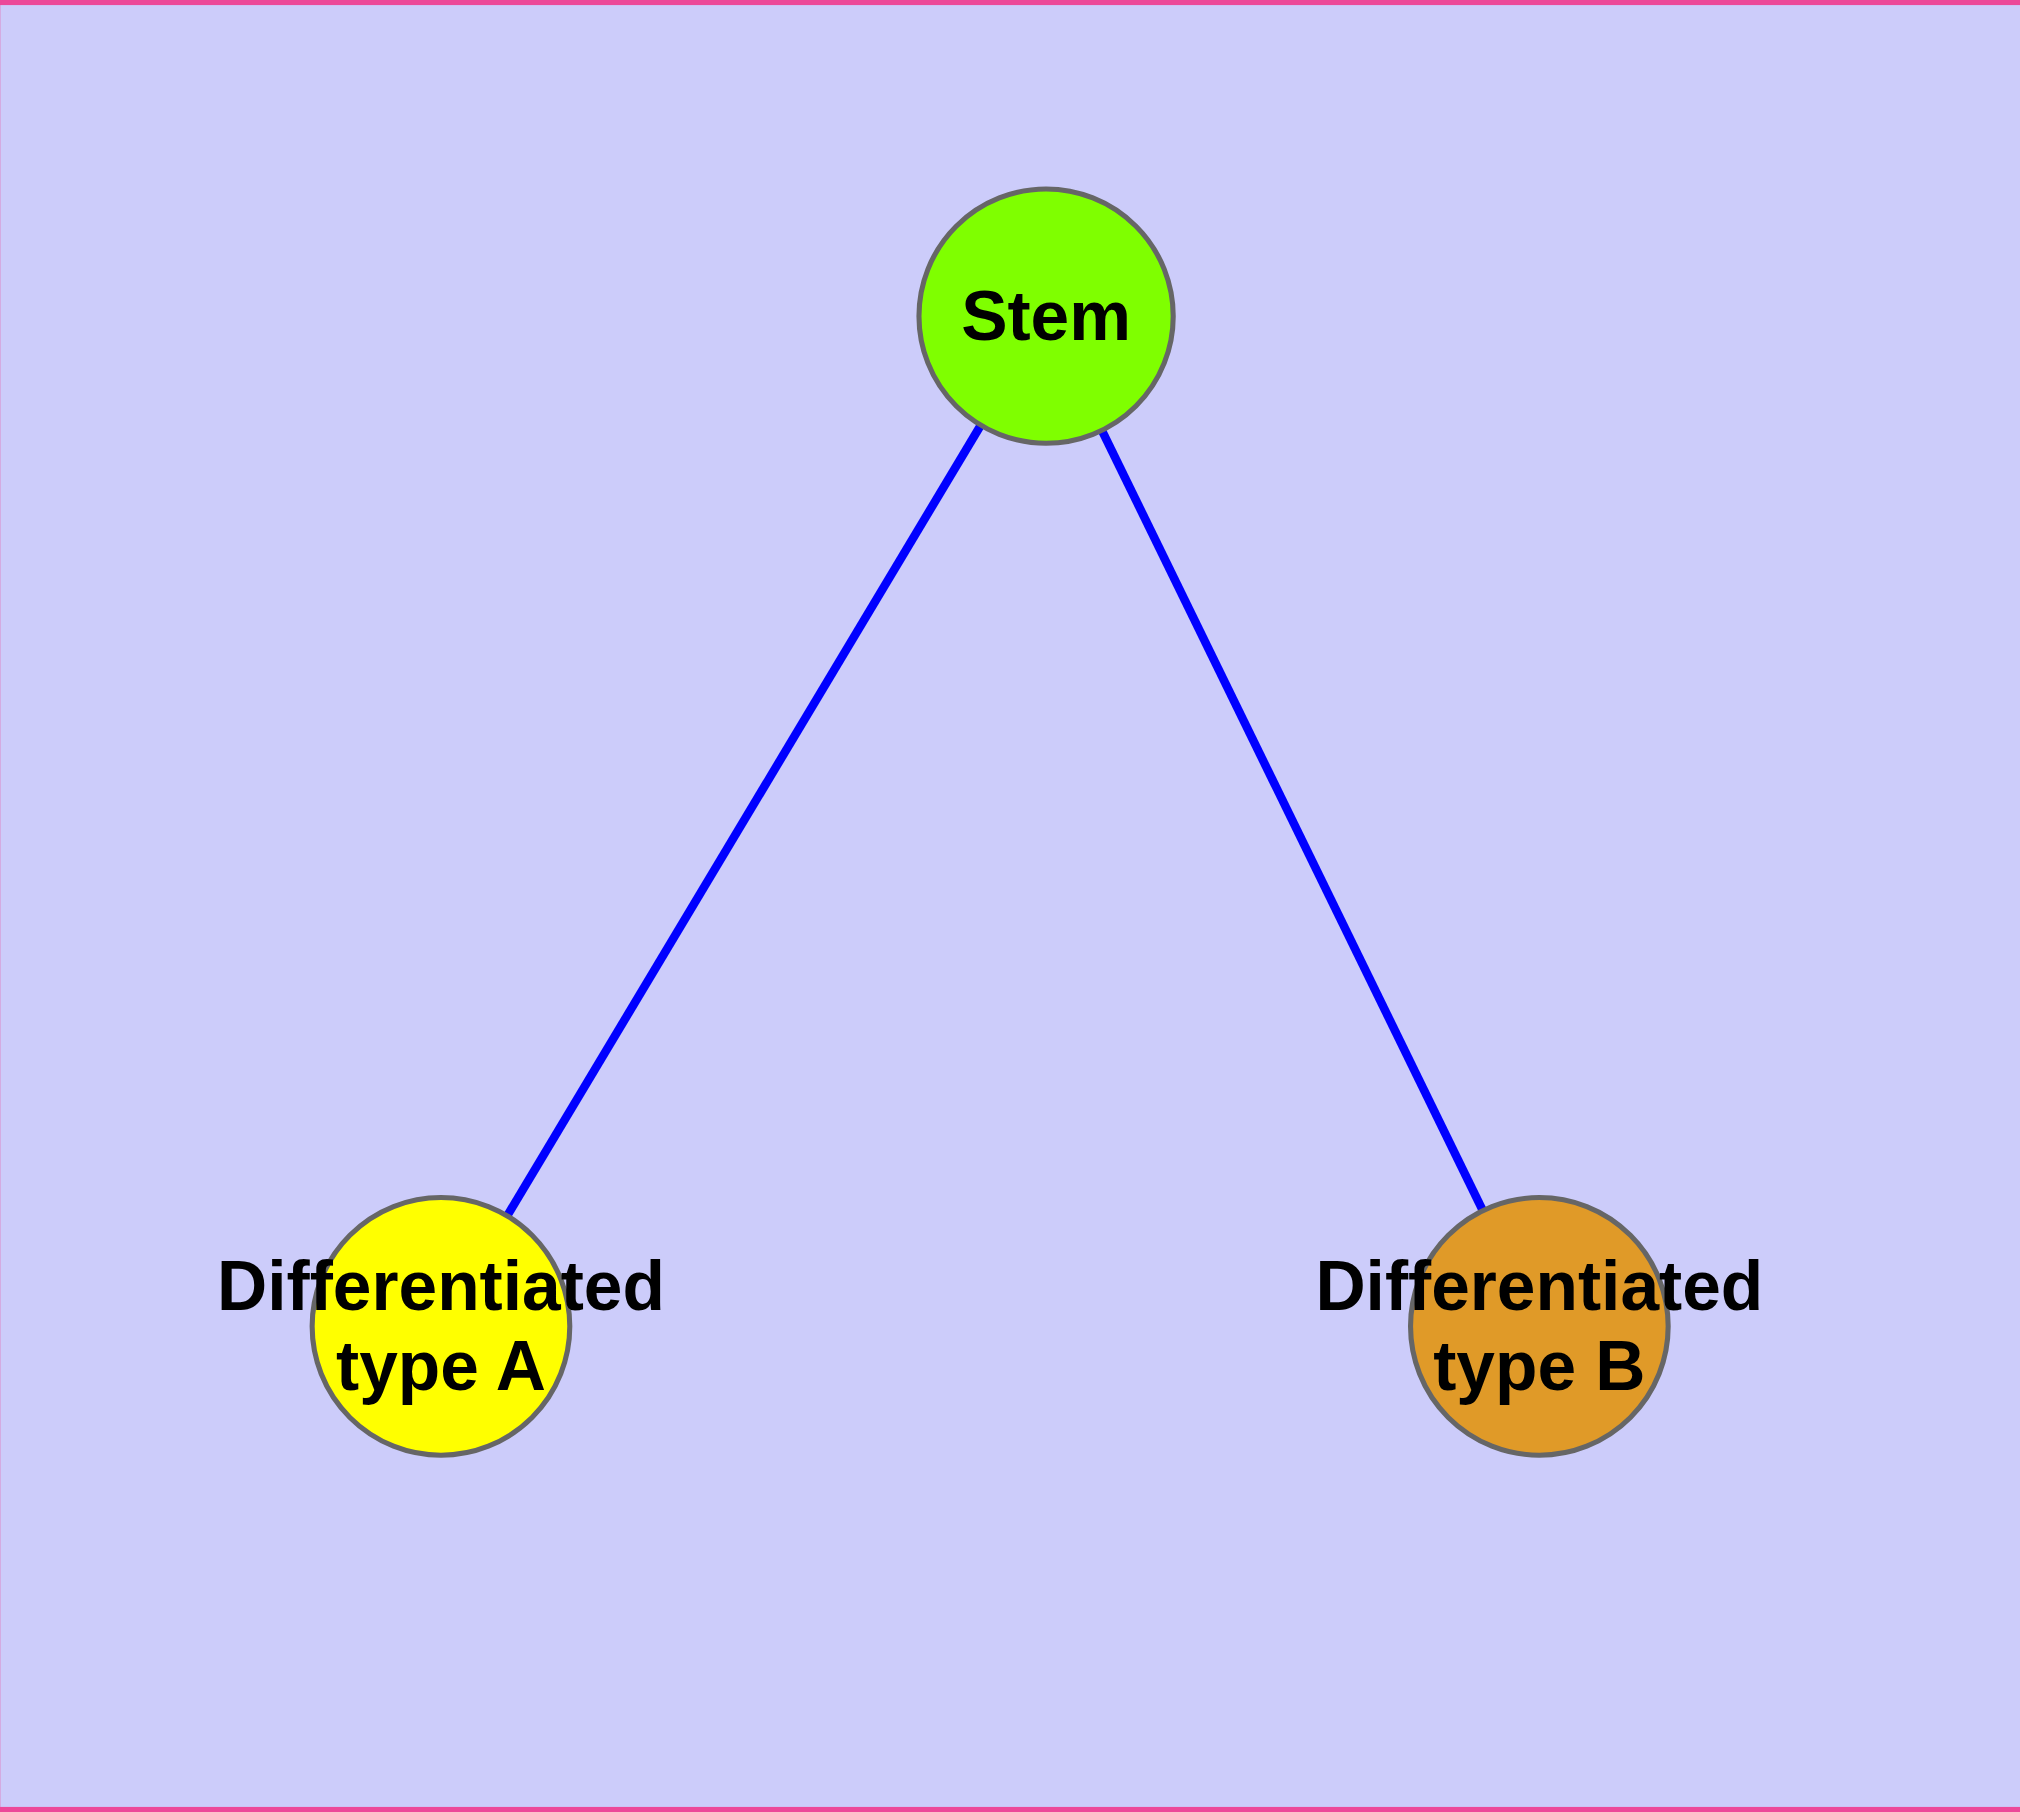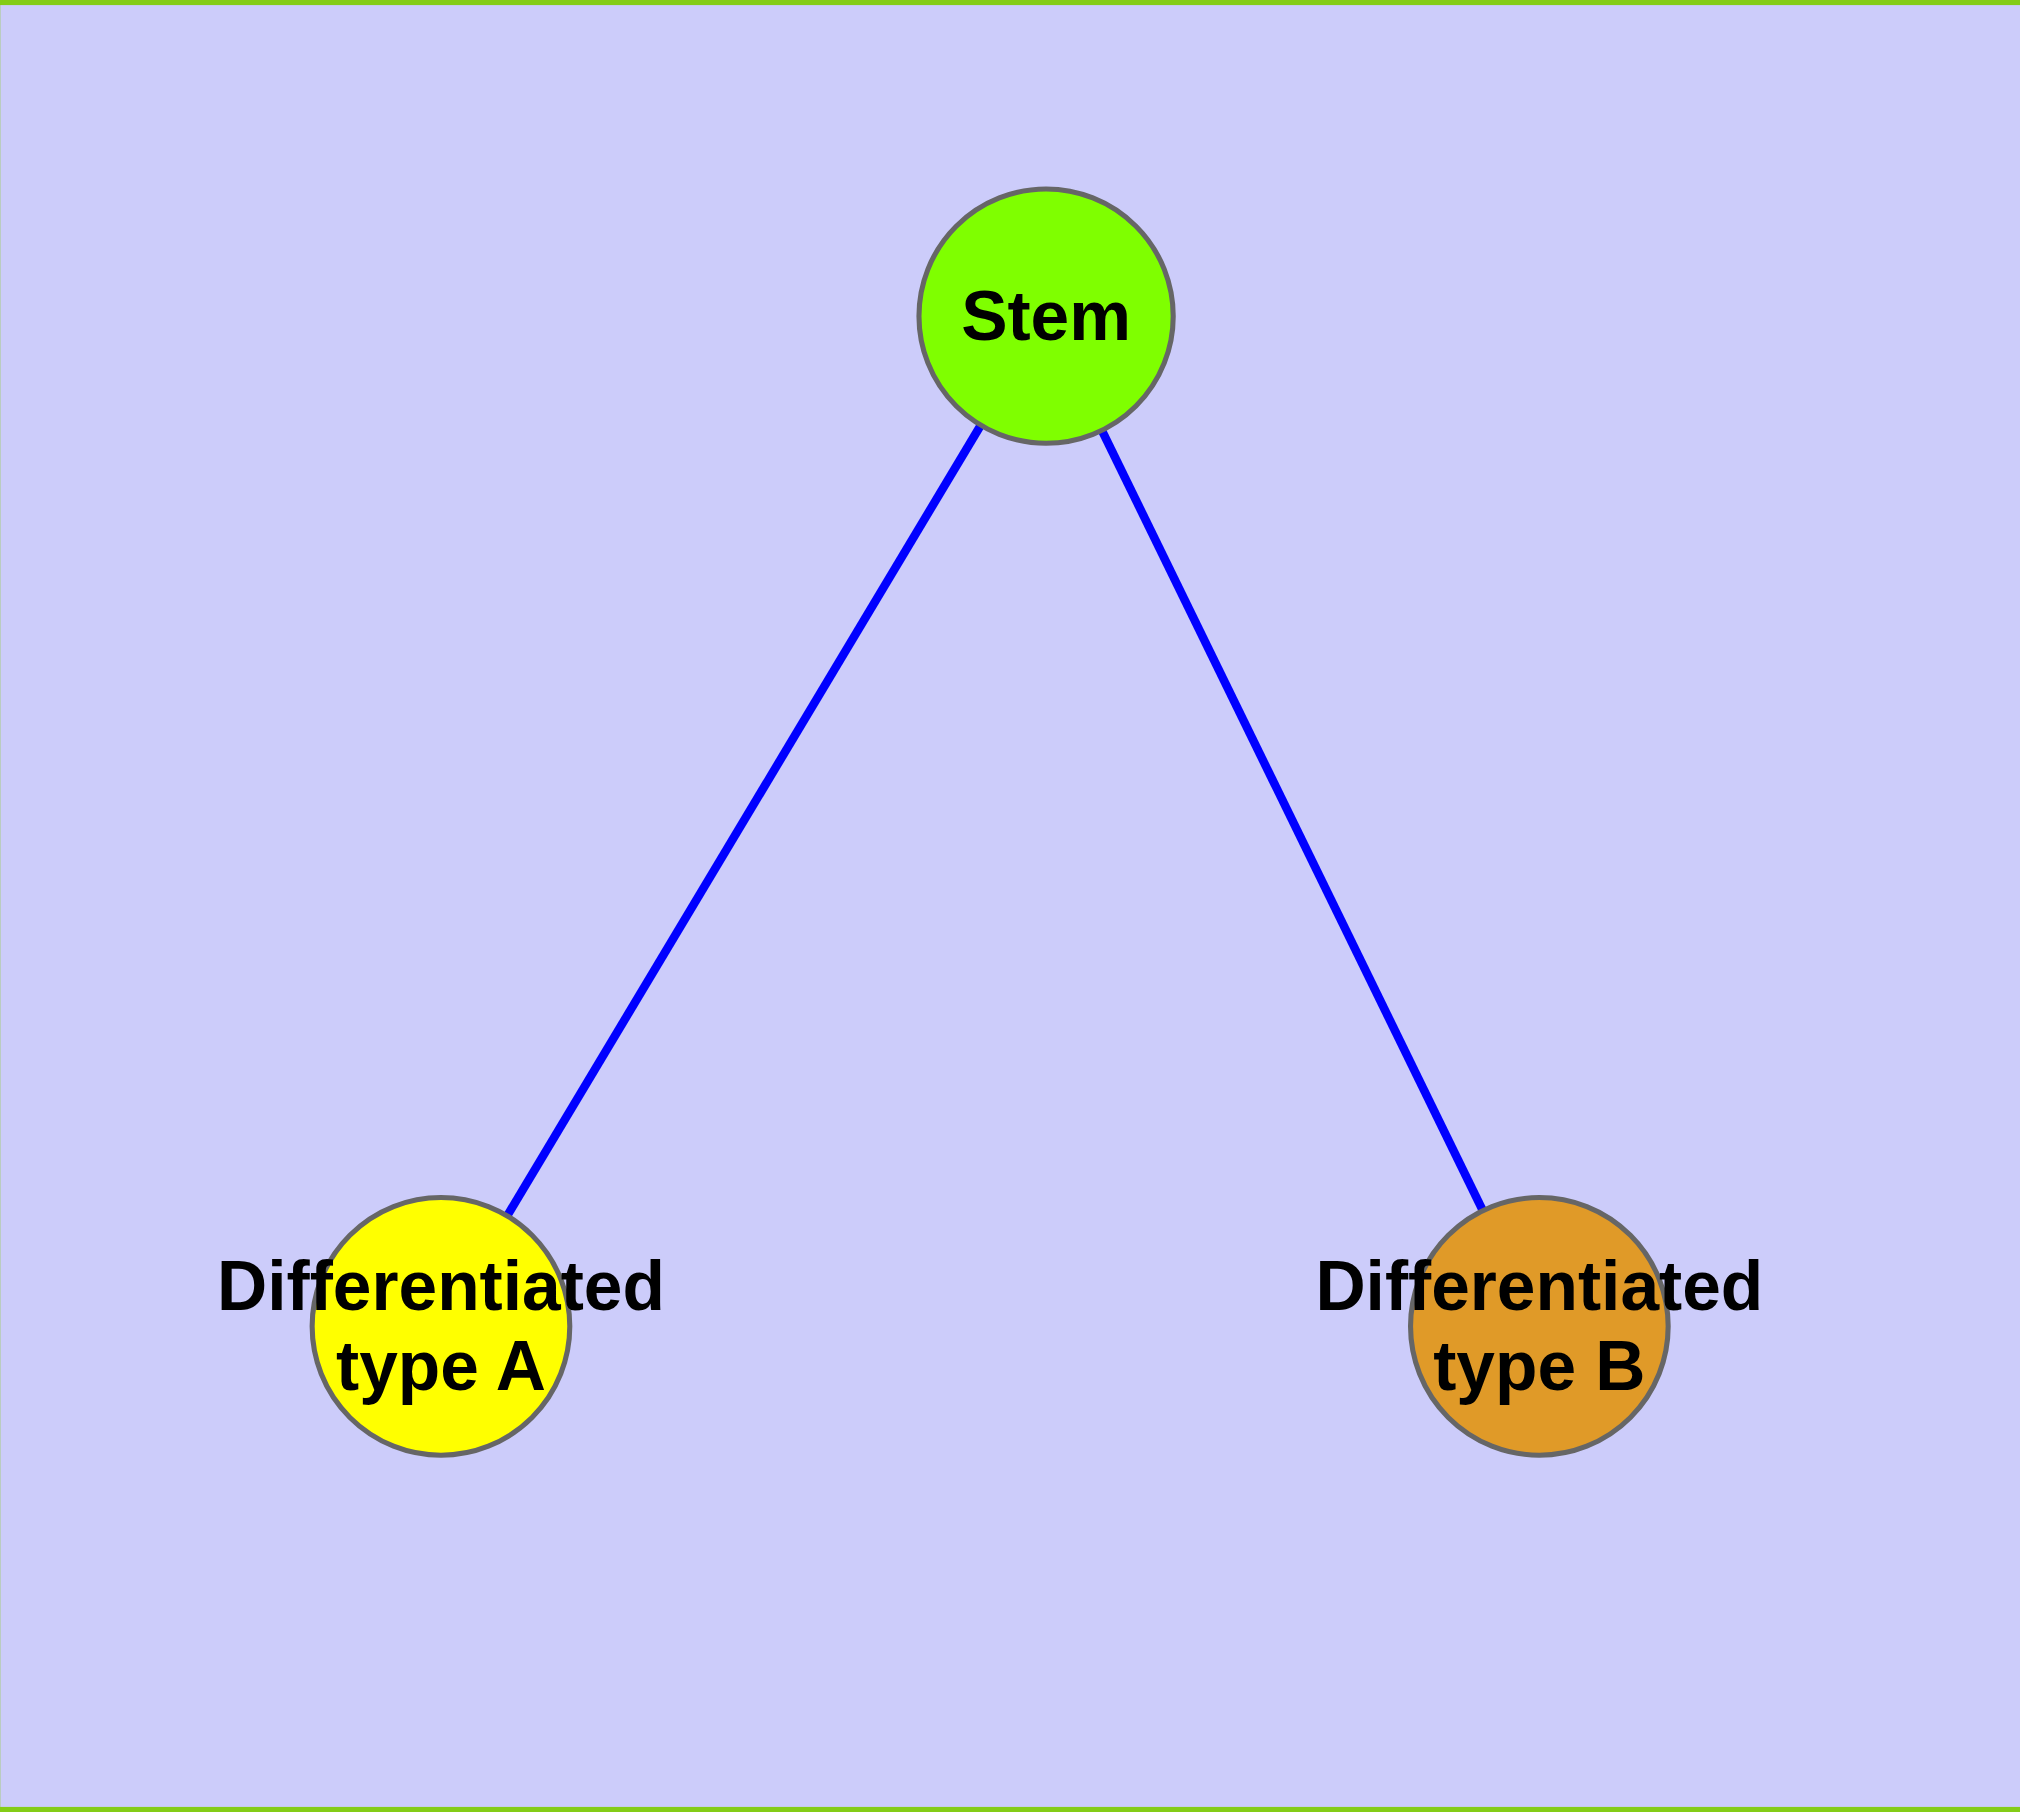--- a/index.html
+++ b/index.html
@@ -30,21 +30,21 @@
     fill: #000000;
     paint-order: normal;
   }
   .edge-line {
     stroke-linecap: butt;
   }
 </style>
 </head>
 <body>
 
-<div id="canvas-wrap" style="width: 2021px; height: 1812px; background: #84cc16;">
+<div id="canvas-wrap" style="width: 2021px; height: 1812px; background: #ec4899;">
   <svg id="graph-svg" width="2021" height="1812" viewBox="0 0 2384 2138" xmlns="http://www.w3.org/2000/svg">
 
     <rect id="plot-bg" x="0" y="6" width="2384" height="2126" fill="#ccccfa"></rect>
 
     <g id="edge-layer">
         <line x1="1157.9486324770678" y1="499.96530824556726" x2="597.0790887056744" y2="1436.3189443457088" stroke="#0000ff" stroke-width="10" class="edge-line"></line>
         <line x1="1298.935053739102" y1="505.9941306821469" x2="1750.187445534694" y2="1430.208651335662" stroke="#0000ff" stroke-width="10" class="edge-line"></line>
       </g>
     <g id="node-layer">
         <circle cx="1234" cy="373" r="150" fill="#7fff00" stroke="#666666" stroke-width="6"></circle>

